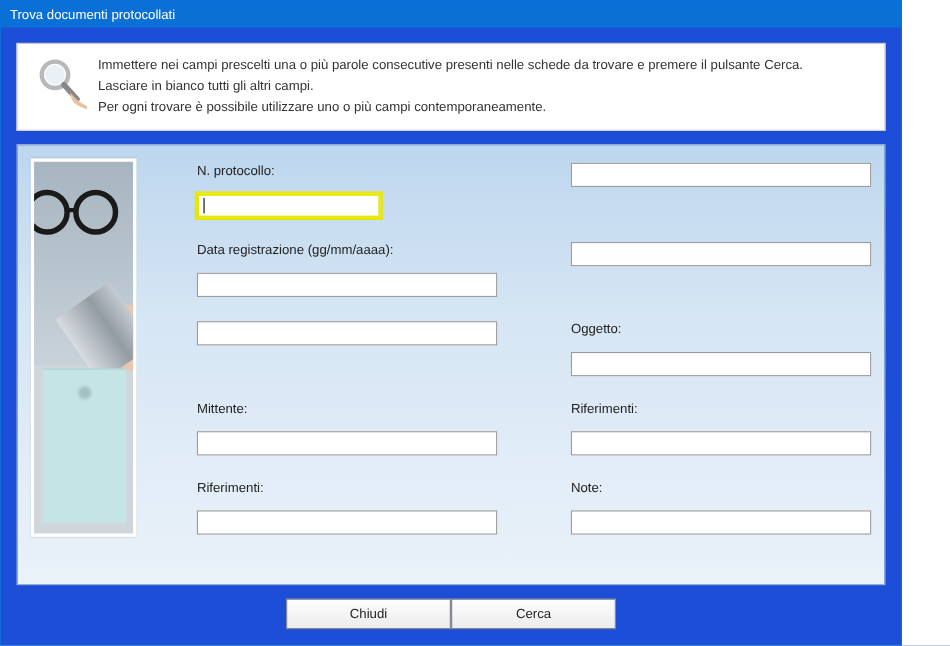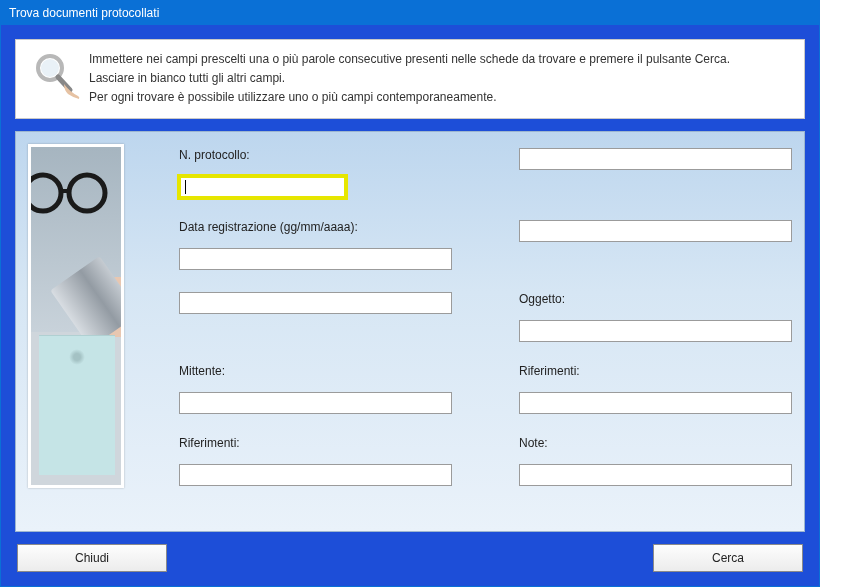--- a/index.html
+++ b/index.html
@@ -151,21 +151,21 @@
       height: 14px;
       background: #000;
       left: 6px;
       top: 4px;
     }
     .field.focused .input-wrap {
       position: relative;
     }
     .button-row {
       display: flex;
-      justify-content: space-between;
+      justify-content: center;
       padding: 0 2px;
     }
     .btn {
       width: 150px;
       height: 28px;
       border: 1px solid #8a8a8a;
       background: linear-gradient(to bottom, #fdfdfd, #ececec);
       font-family: inherit;
       font-size: 12px;
       color: #222;

